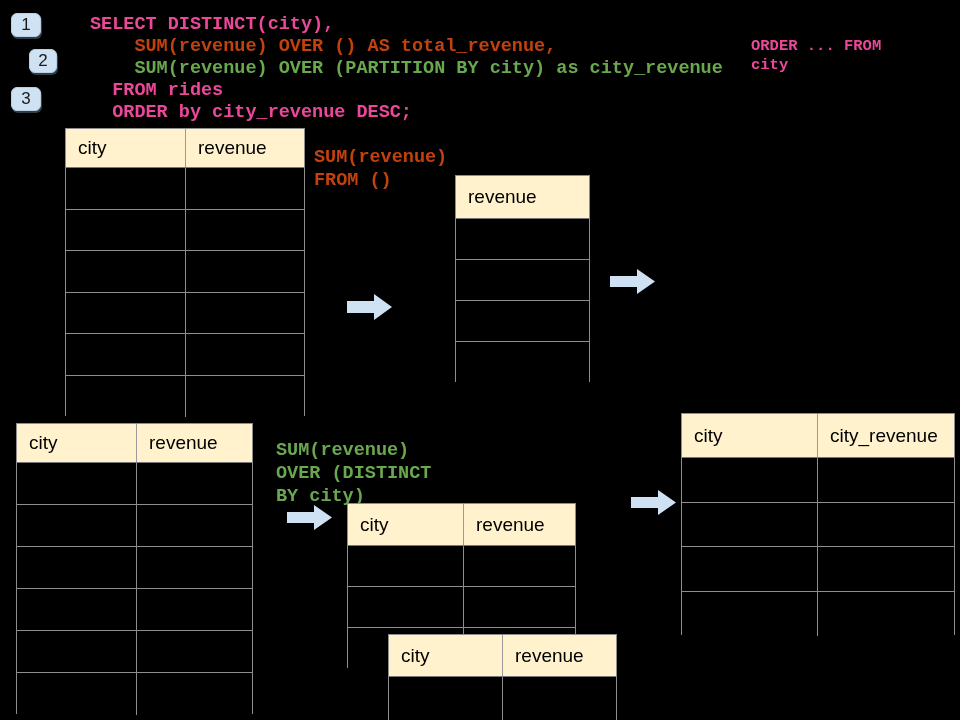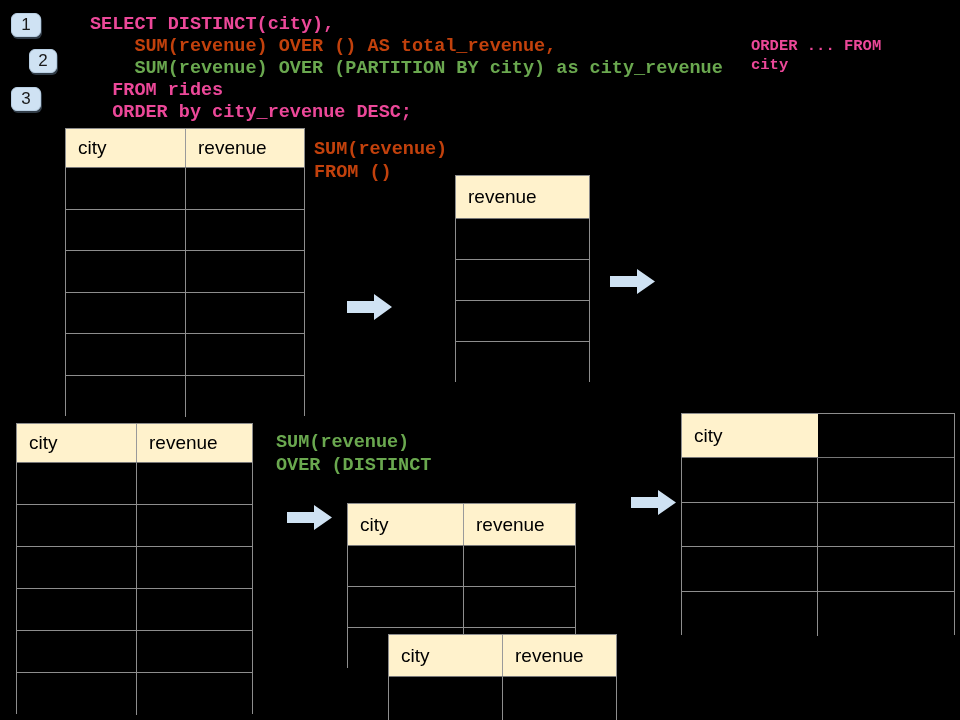--- a/index.html
+++ b/index.html
@@ -24,21 +24,21 @@
     box-sizing:border-box;
   }
 
   
   .code{
     font-family:"Liberation Mono","DejaVu Sans Mono",monospace;
     font-weight:700;
     white-space:pre;
   }
   .code-main{font-size:18.5px;line-height:22px;}
-  .code-label{font-size:18.5px;line-height:23px;}
+  .code-label{font-size:18.5px;line-height:23px;margin-top:8px;}
   .code-side{font-size:15.5px;line-height:19px;}
   .tok-purple{color:#ec4899;}
   .tok-red{color:#c2410c;}
   .tok-green{color:#6aa84f;}
 
   
   .tbl{
     position:absolute;
     box-sizing:border-box;
     border:1.5px solid #8d8d8d;
@@ -73,21 +73,21 @@
 <div class="badge abs" style="left:11px;top:13px;width:30px;height:24px;">1</div>
 <div class="badge abs" style="left:29px;top:49px;width:28px;height:24px;">2</div>
 <div class="badge abs" style="left:11px;top:87px;width:30px;height:24px;">3</div>
 
 <div class="code code-main abs" style="left:90px;top:14px;"><div class="codeline tok-purple">SELECT DISTINCT(city),</div><div class="codeline tok-red">    SUM(revenue) OVER () AS total_revenue,</div><div class="codeline tok-green">    SUM(revenue) OVER (PARTITION BY city) as city_revenue</div><div class="codeline tok-purple">  FROM rides</div><div class="codeline tok-purple">  ORDER by city_revenue DESC;</div></div>
 
 <div class="code code-side abs" style="left:751px;top:37px;"><div class="codeline tok-purple">ORDER ... FROM</div><div class="codeline tok-purple">city</div></div>
 
 <div class="code code-label abs" style="left:314px;top:138px;"><div class="codeline tok-red">SUM(revenue)</div><div class="codeline tok-red">FROM ()</div></div>
 
-<div class="code code-label abs" style="left:276px;top:431px;"><div class="codeline tok-green">SUM(revenue)</div><div class="codeline tok-green">OVER (DISTINCT</div></div>
+<div class="code code-label abs" style="left:276px;top:431px;"><div class="codeline tok-green">SUM(revenue)</div><div class="codeline tok-green">OVER (DISTINCT</div><div class="codeline tok-green">BY city)</div></div>
 
 <div class="tbl" style="left:65px;top:128px;width:240px;height:288px;">
     <div class="hrow" style="height: 39px;">
       <div class="hcell" style="width: 120px;">city</div>
       <div class="hcell" style="flex: 1 1 0%;">revenue</div>
     </div>
     <div class="brow" style="height: 41.5px;">
       <div class="bcell" style="width: 120px;"></div>
       <div class="bcell" style="flex: 1 1 0%;"></div>
     </div>
@@ -177,20 +177,21 @@
     </div>
     <div class="brow" style="height: 41px;">
       <div class="bcell" style="width: 116px;"></div>
       <div class="bcell" style="flex: 1 1 0%;"></div>
     </div>
   </div>
 
 <div class="tbl" style="left:681px;top:413px;width:274px;height:222px;">
     <div class="hrow" style="height: 44px;">
       <div class="hcell" style="width: 136px;">city</div>
+      <div class="hcell" style="flex: 1 1 0%;">city_revenue</div>
     </div>
     <div class="brow" style="height: 44.5px;">
       <div class="bcell" style="width: 136px;"></div>
       <div class="bcell" style="flex: 1 1 0%;"></div>
     </div>
     <div class="brow" style="height: 44.5px;">
       <div class="bcell" style="width: 136px;"></div>
       <div class="bcell" style="flex: 1 1 0%;"></div>
     </div>
     <div class="brow" style="height: 44.5px;">

